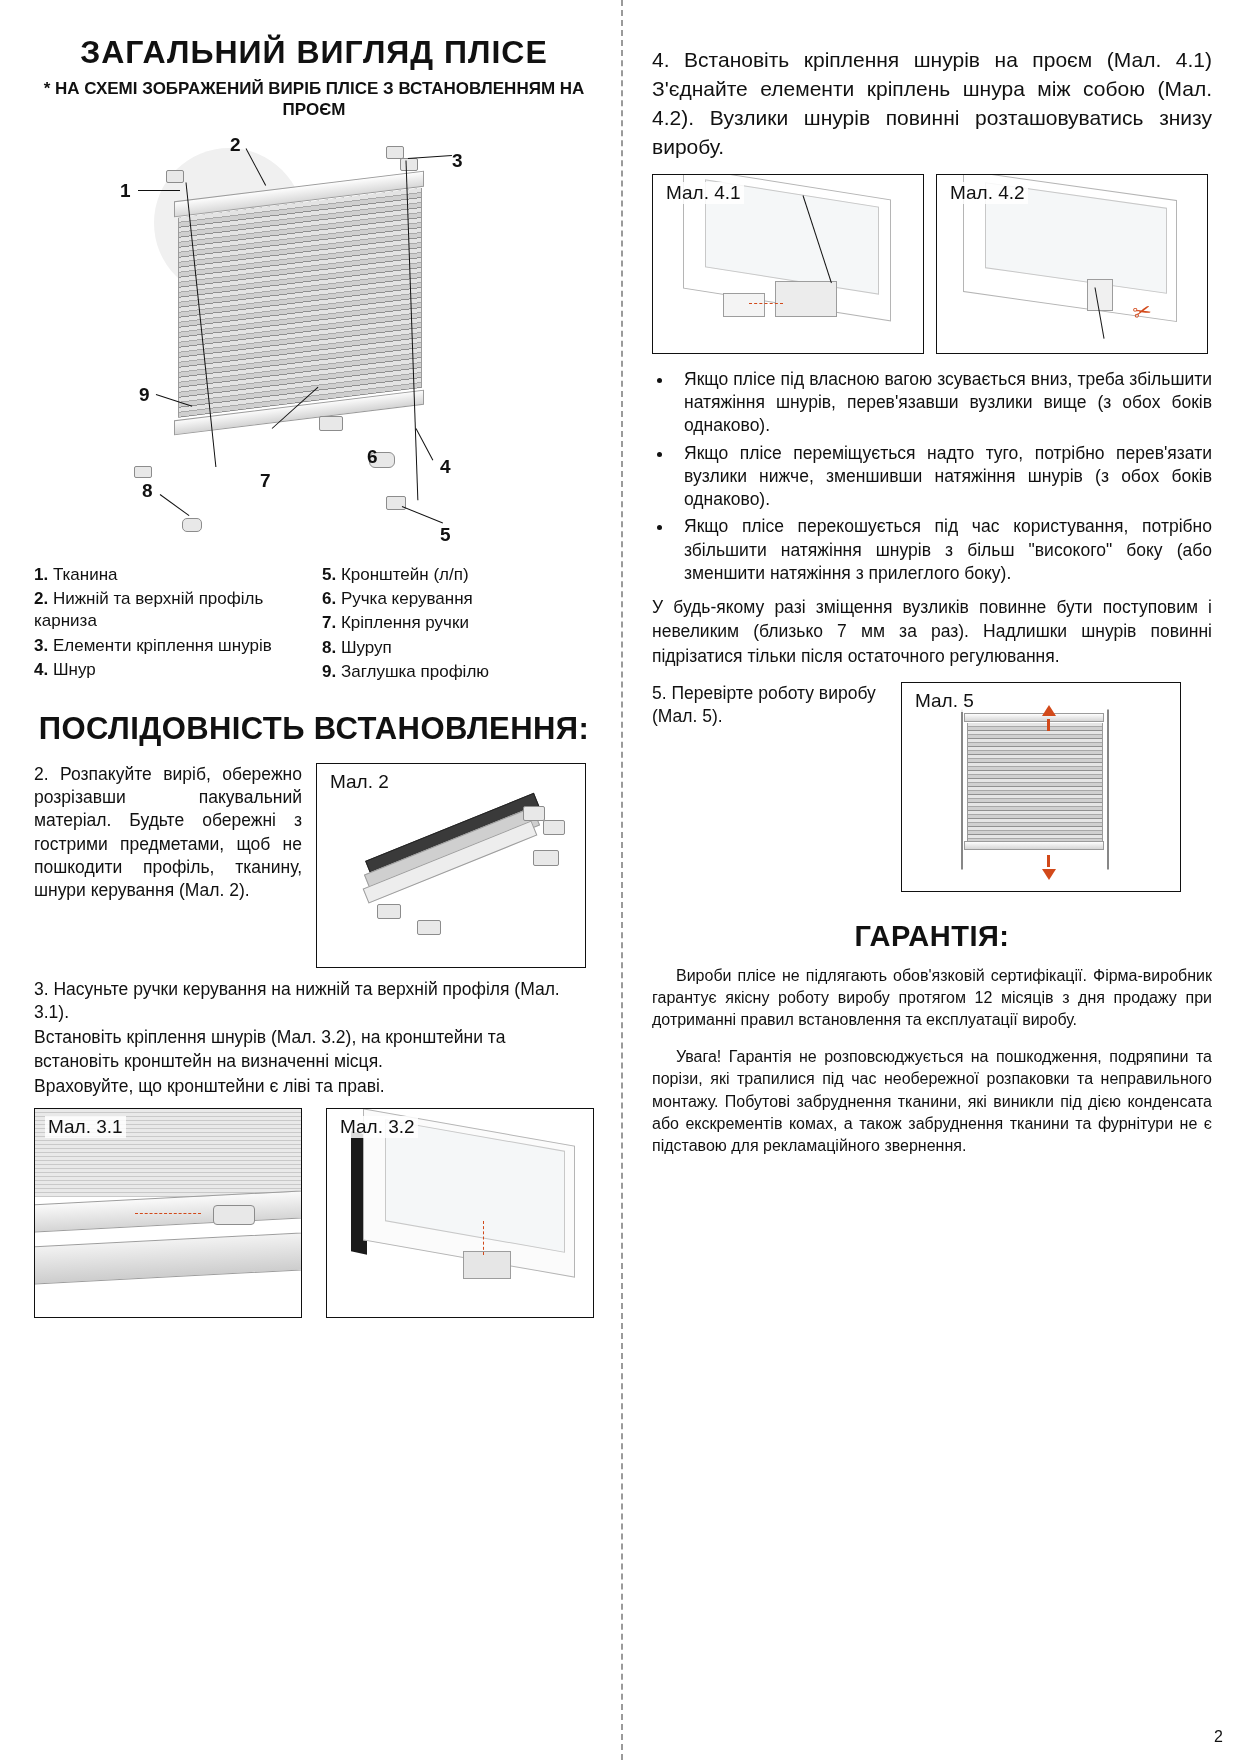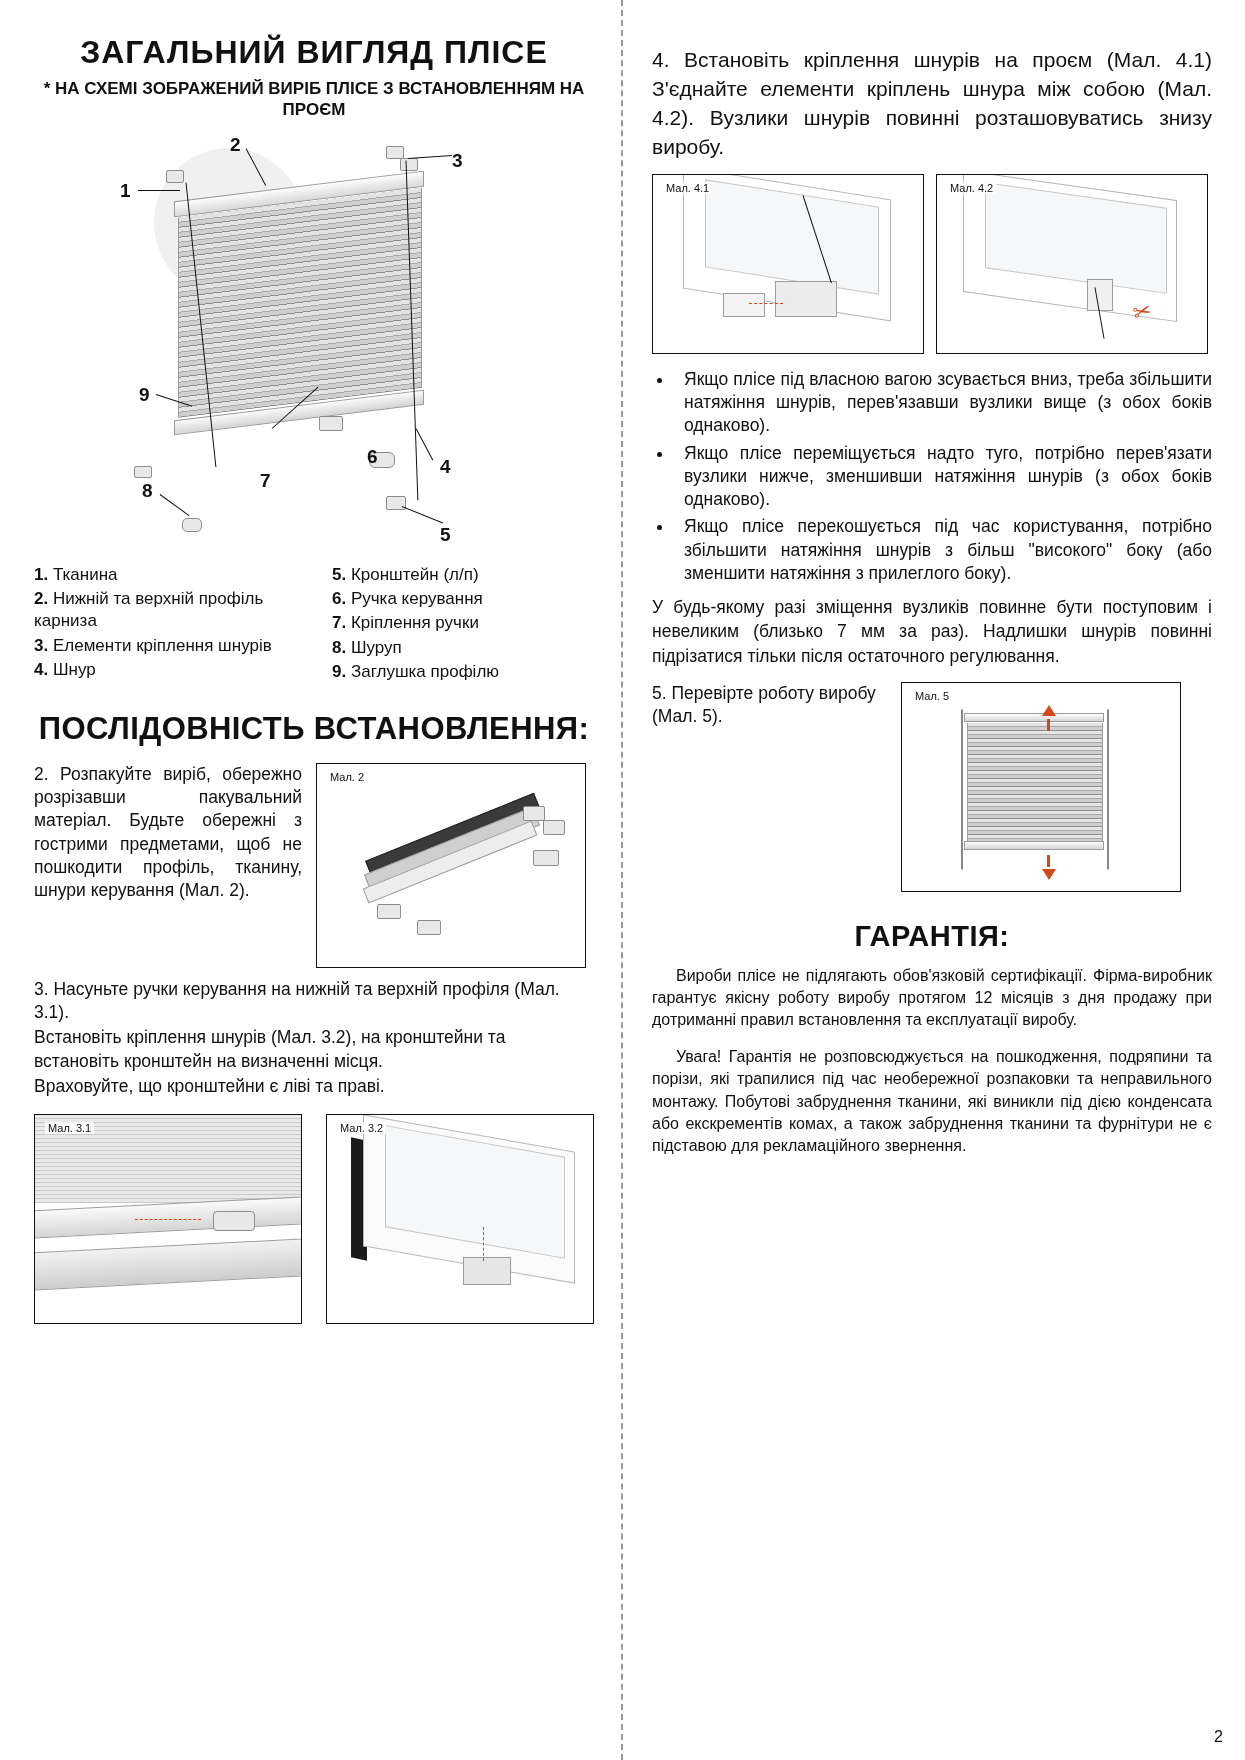--- a/index.html
+++ b/index.html
@@ -151,21 +151,21 @@
   .clip {
     position: absolute;
     background: #e8e8e8;
     border: 1px solid #8c8c8c;
     border-radius: 2px;
   }
 
   
   .legend {
     display: flex;
-    gap: 18px;
+    gap: 8px;
     margin-top: 6px;
   }
   .legend ol {
     margin: 0;
     padding: 0;
     list-style: none;
   }
   .legend li {
     font-size: 17px;
     line-height: 1.3;
@@ -191,32 +191,32 @@
     border: 1.5px solid #111;
     position: relative;
     background: #fff;
     box-sizing: border-box;
     overflow: hidden;
   }
   .figure .fig-label {
     position: absolute;
     left: 10px;
     top: 7px;
-    font-size: 11px;
+    font-size: 19px;
     z-index: 4;
     background: rgba(255,255,255,0.85);
     padding: 0 3px;
   }
 
   .fig2 { width: 270px; height: 205px; }
 
   .figrow {
     display: flex;
     gap: 24px;
-    margin-top: 16px;
+    margin-top: 10px;
     justify-content: flex-end;
   }
   .fig31 { width: 270px; height: 210px; }
   .fig32 { width: 270px; height: 210px; }
 
   
   .win-frame {
     position: absolute;
     background: #ffffff;
     border: 1.5px solid #b5b5b5;

